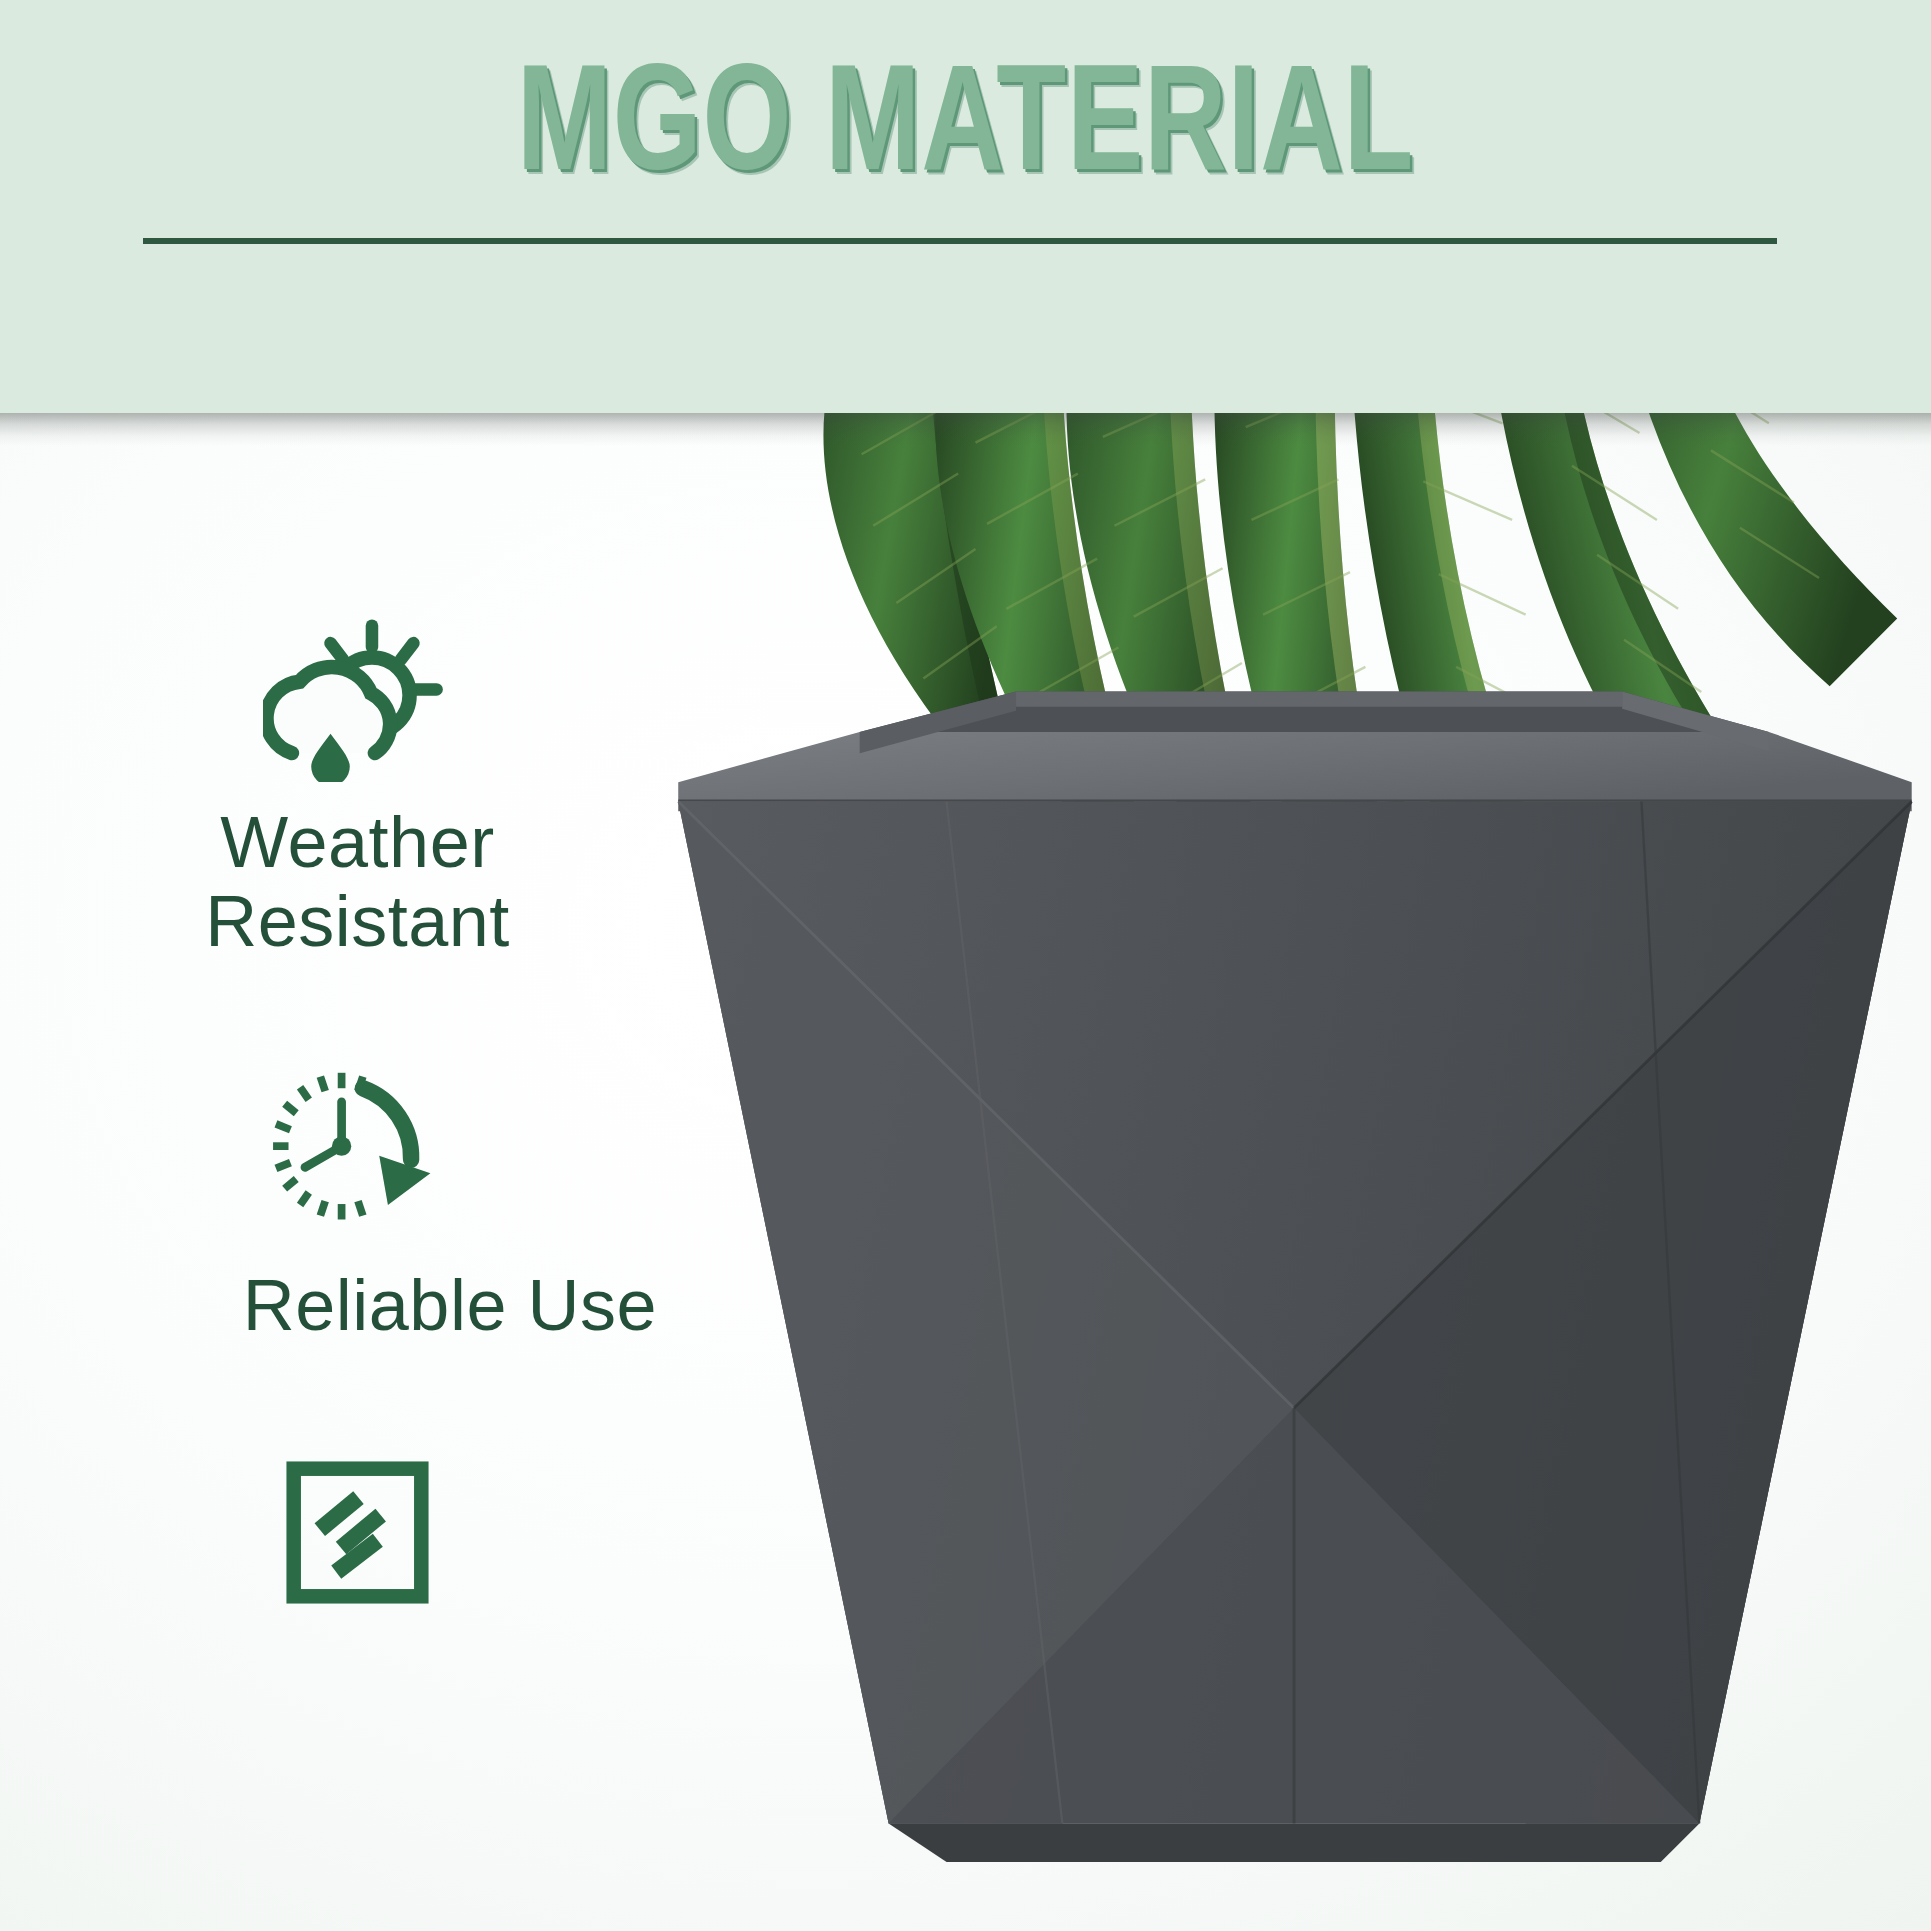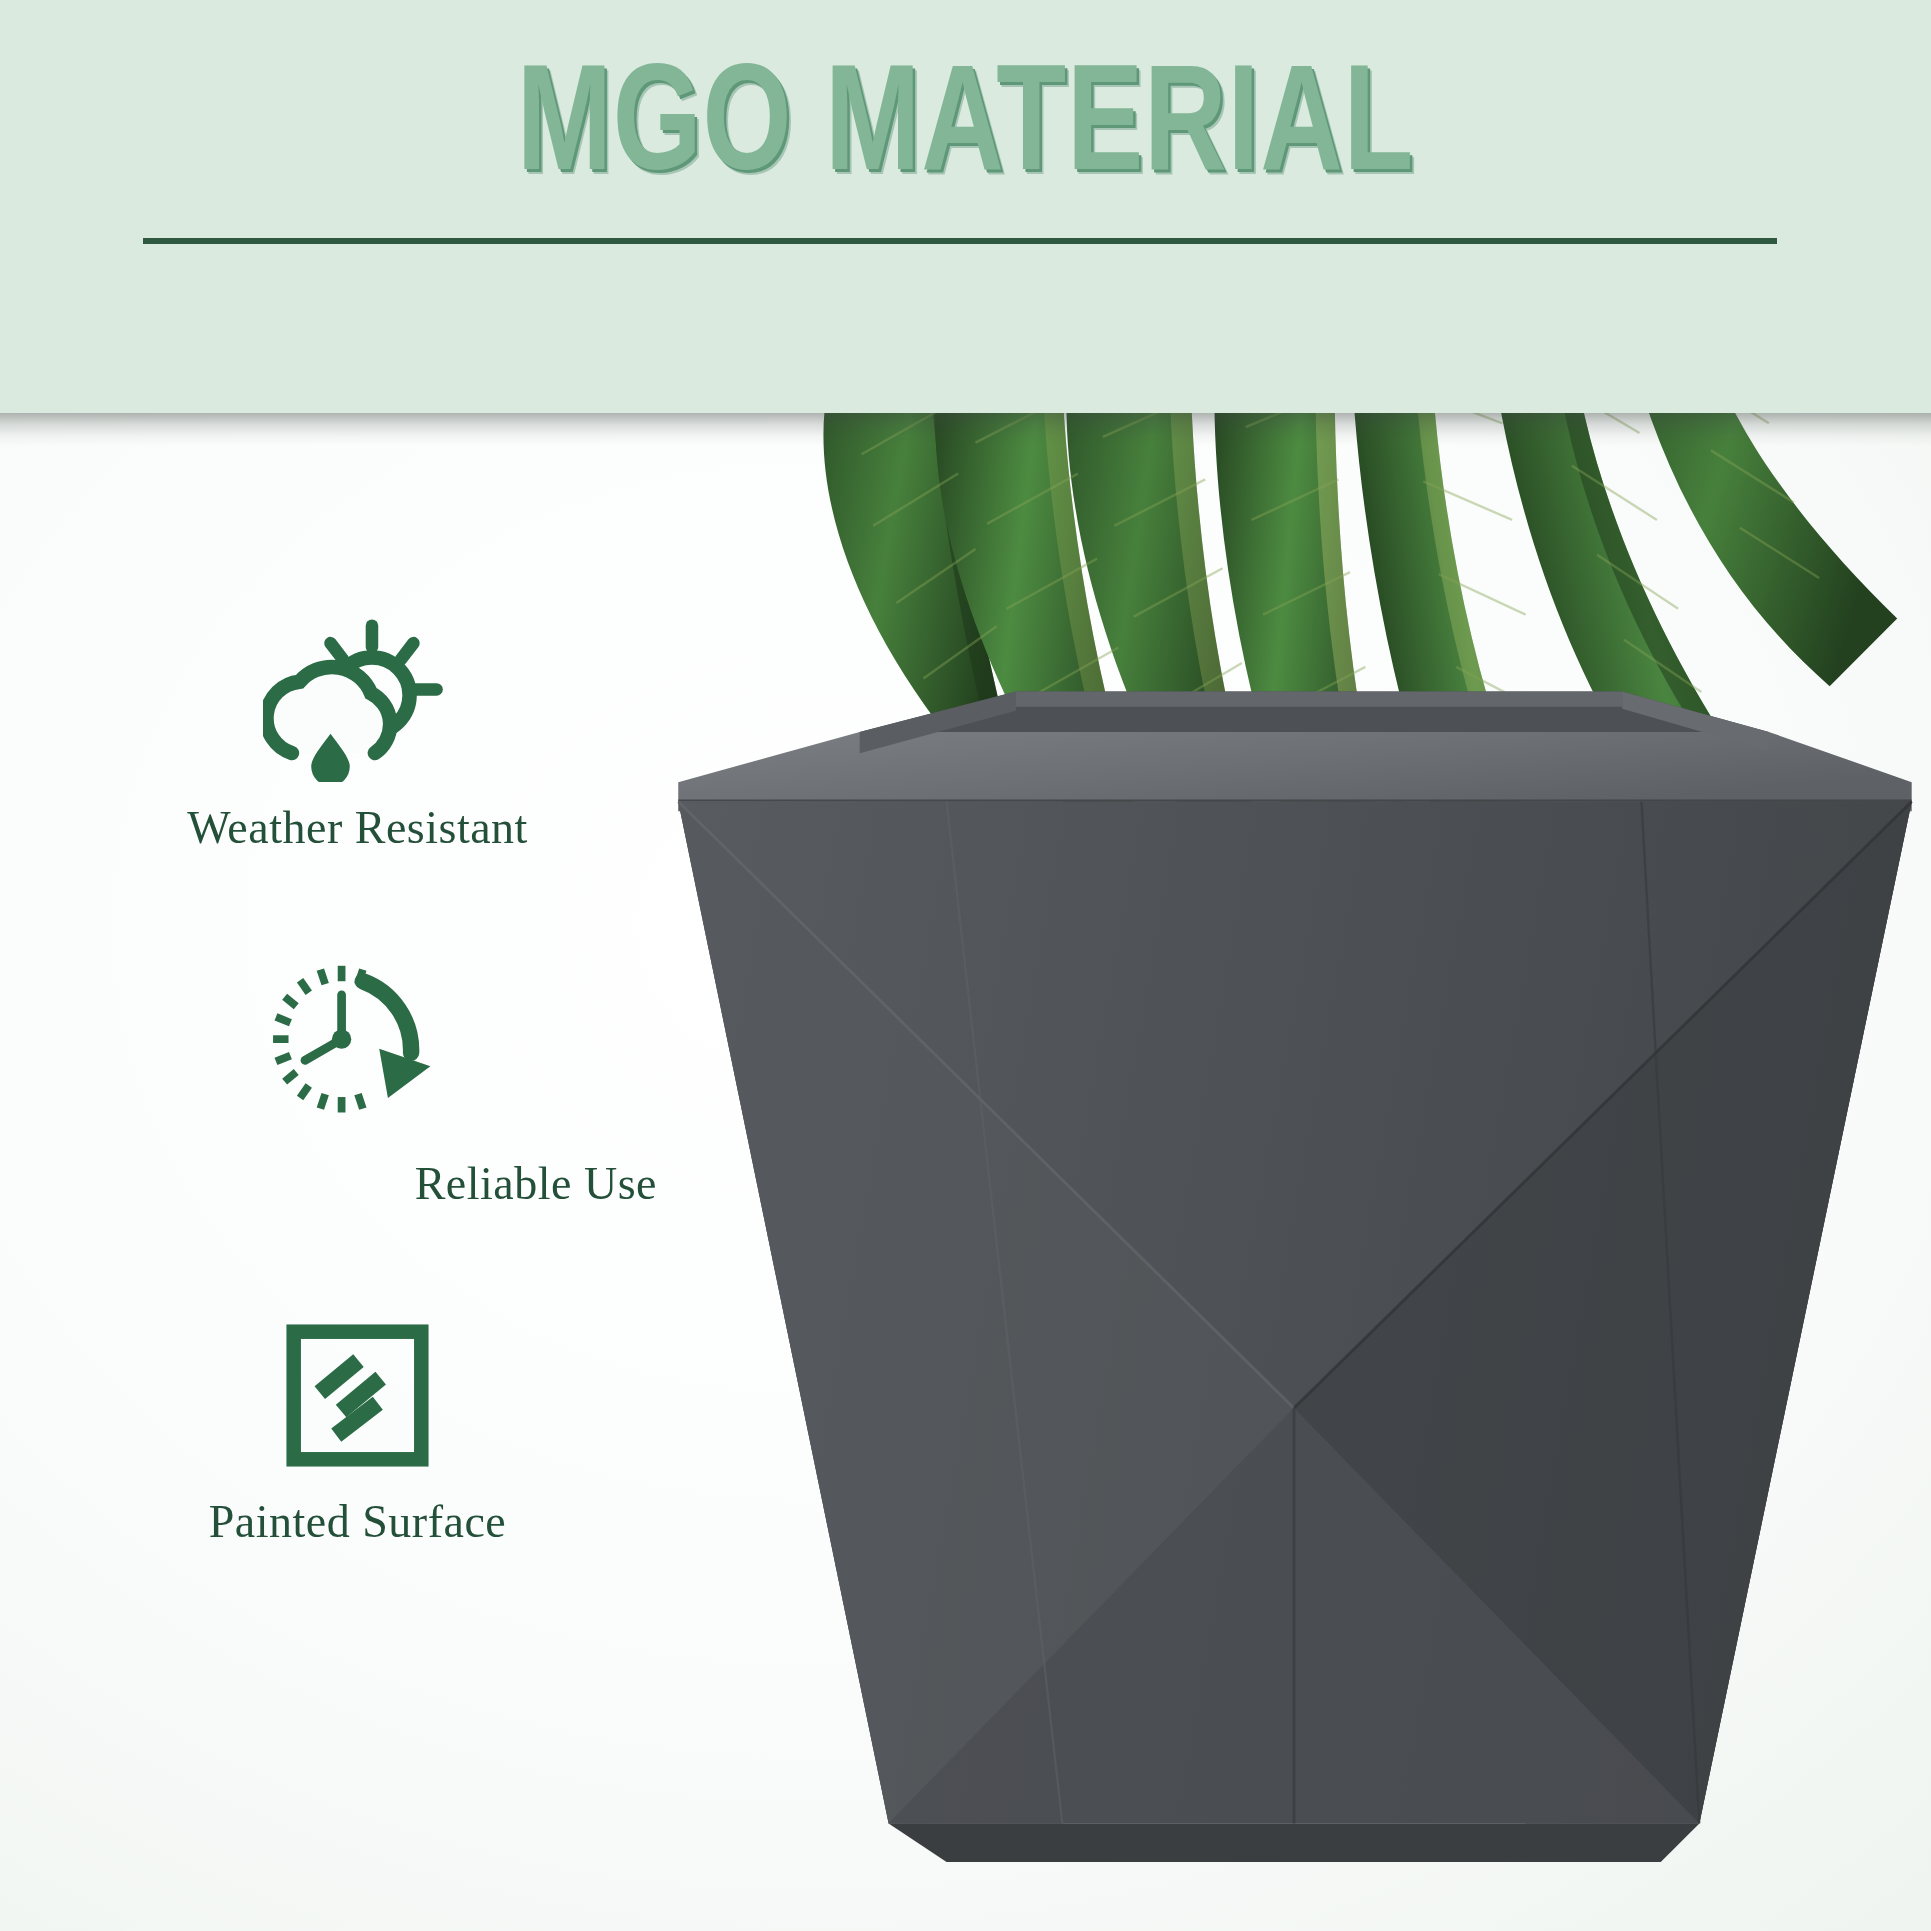--- a/index.html
+++ b/index.html
@@ -89,23 +89,23 @@
     margin-bottom: 106px;
   }
   .feature-icon {
     display: block;
     margin: 0 auto 21px auto;
     width: 174px;
     height: 174px;
   }
   .feature-label {
     display: block;
-    font-family: Liberation Serif, serif;
+    font-family: Liberation Sans, sans-serif;
     font-weight: normal;
-    font-size: 46px;
+    font-size: 72px;
     line-height: 1.1;
     color: #24503a;
     letter-spacing: 0.5px;
   }
   #feature-0 .feature-icon { width: 189px; height: 164px; }
   #feature-1 .feature-icon { width: 176px; height: 166px; margin-bottom: 33px; }
   #feature-2 .feature-icon { width: 145px; height: 145px; margin-bottom: 29px; }
   #feature-1 { margin-bottom: 114px; text-align: right; }
 
   
@@ -359,18 +359,17 @@
 
     <div class="feature" id="feature-2">
       <svg class="feature-icon" viewBox="0 0 150 150">
         <rect x="9" y="9" width="132" height="132" fill="none" stroke="#2b6b46" stroke-width="15"></rect>
         <g stroke="#2b6b46" stroke-width="17" stroke-linecap="butt">
           <line x1="36" y1="72" x2="76" y2="39"></line>
           <line x1="58" y1="91" x2="99" y2="57"></line>
           <line x1="53" y1="116" x2="96" y2="83"></line>
         </g>
       </svg>
-      <span class="feature-label">Painted Surface</span>
     </div>
   </div>
 
 </div>
 
 
 </body></html>

